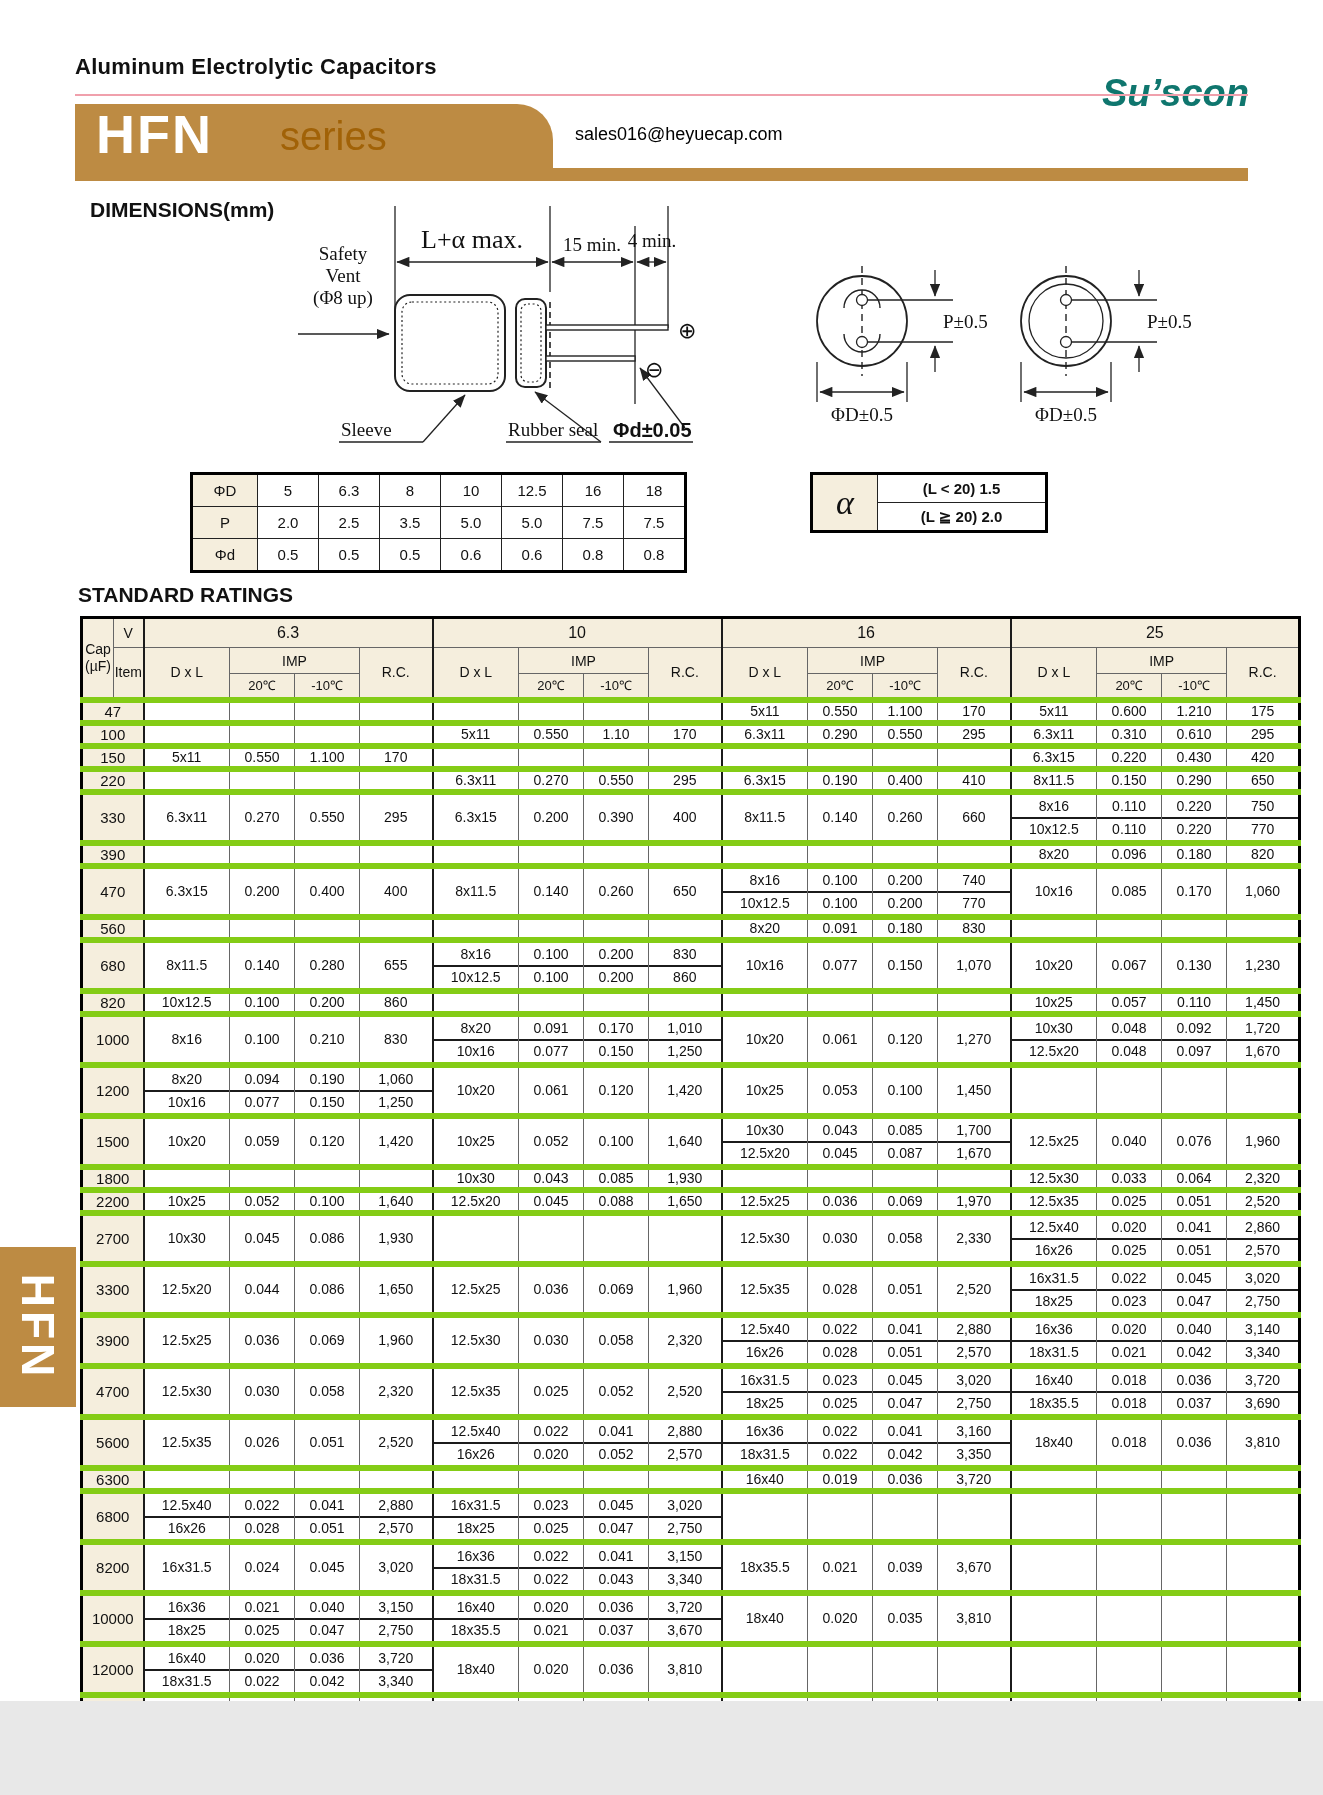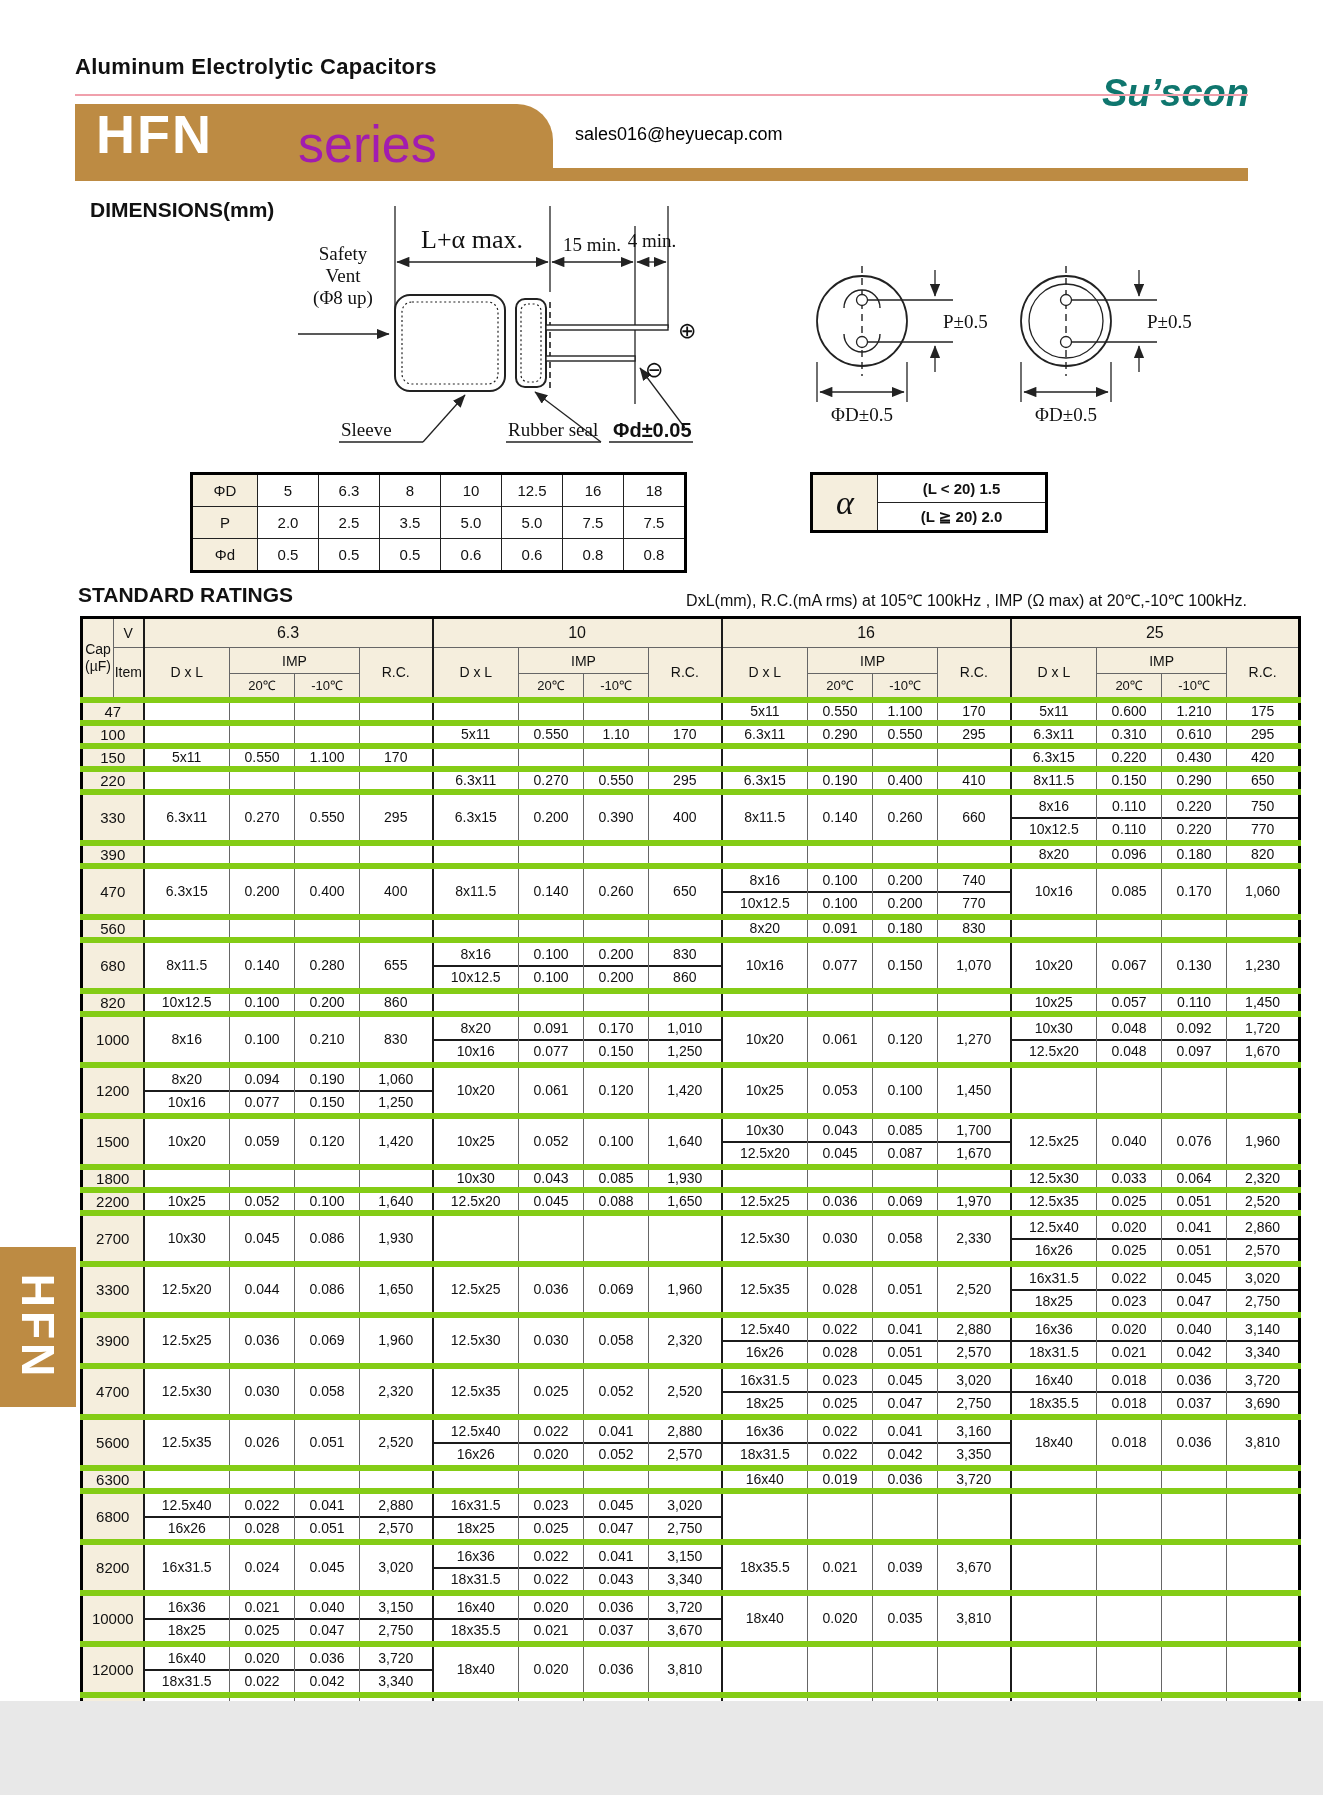--- a/index.html
+++ b/index.html
@@ -7,21 +7,21 @@
         font-family:"Liberation Sans",sans-serif;color:#111;}
   .abs{position:absolute;}
 
   
   .cat-title{left:75px;top:54px;font-size:22px;font-weight:bold;letter-spacing:.3px;}
   .brand{right:74px;top:40px;font-size:38px;font-weight:bold;font-style:italic;color:#0f766e;margin-top:32px;}
   .rule-pink{left:75px;top:94px;width:1173px;height:2px;background:#f0a0ac;}
   .banner-block{left:75px;top:104px;width:478px;height:77px;background:#bd8b43;border-top-right-radius:36px;}
   .banner-strip{left:75px;top:168px;width:1173px;height:13px;background:#bd8b43;}
   .hfn-big{left:96px;top:103px;font-size:54px;font-weight:bold;color:#fff;letter-spacing:2px;}
-  .series-word{left:298px;top:114px;font-size:52px;color:#a21caf;}
+  .series-word{left:280px;top:114px;font-size:40px;color:#a16207;}
   .email{left:575px;top:124px;font-size:18px;color:#000;}
 
   
   .dim-title{left:90px;top:198px;font-size:21px;font-weight:bold;}
   .diagram{left:283px;top:196px;}
 
   table{border-collapse:collapse;table-layout:fixed;}
   .dims-table{left:190px;top:472px;border:3px solid #000;padding-left:20px;}
   .dims-table th,.dims-table td{border:1.5px solid #222;height:29px;text-align:center;font-size:15px;font-weight:normal;}
   .dims-table th{background:#f5eedd;width:62px;}
@@ -195,21 +195,20 @@
         <td class="sym" rowspan="2">α</td>
         <td class="val">(L &lt; 20) 1.5</td>
       </tr>
       <tr>
         <td class="val">(L ≧ 20) 2.0</td>
       </tr>
     </tbody>
   </table>
 
   <div class="abs sr-title">STANDARD RATINGS</div>
-  <div class="abs sr-cond">DxL(mm), R.C.(mA rms) at 105℃ 100kHz , IMP (Ω max) at 20℃,-10℃ 100kHz.</div>
 
   <table class="abs ratings">
     <colgroup>
       <col style="width:32px">
         <col style="width:30px">
       <col style="width:86px">
         <col style="width:65px">
         <col style="width:65px">
         <col style="width:73px">
       <col style="width:86px">

